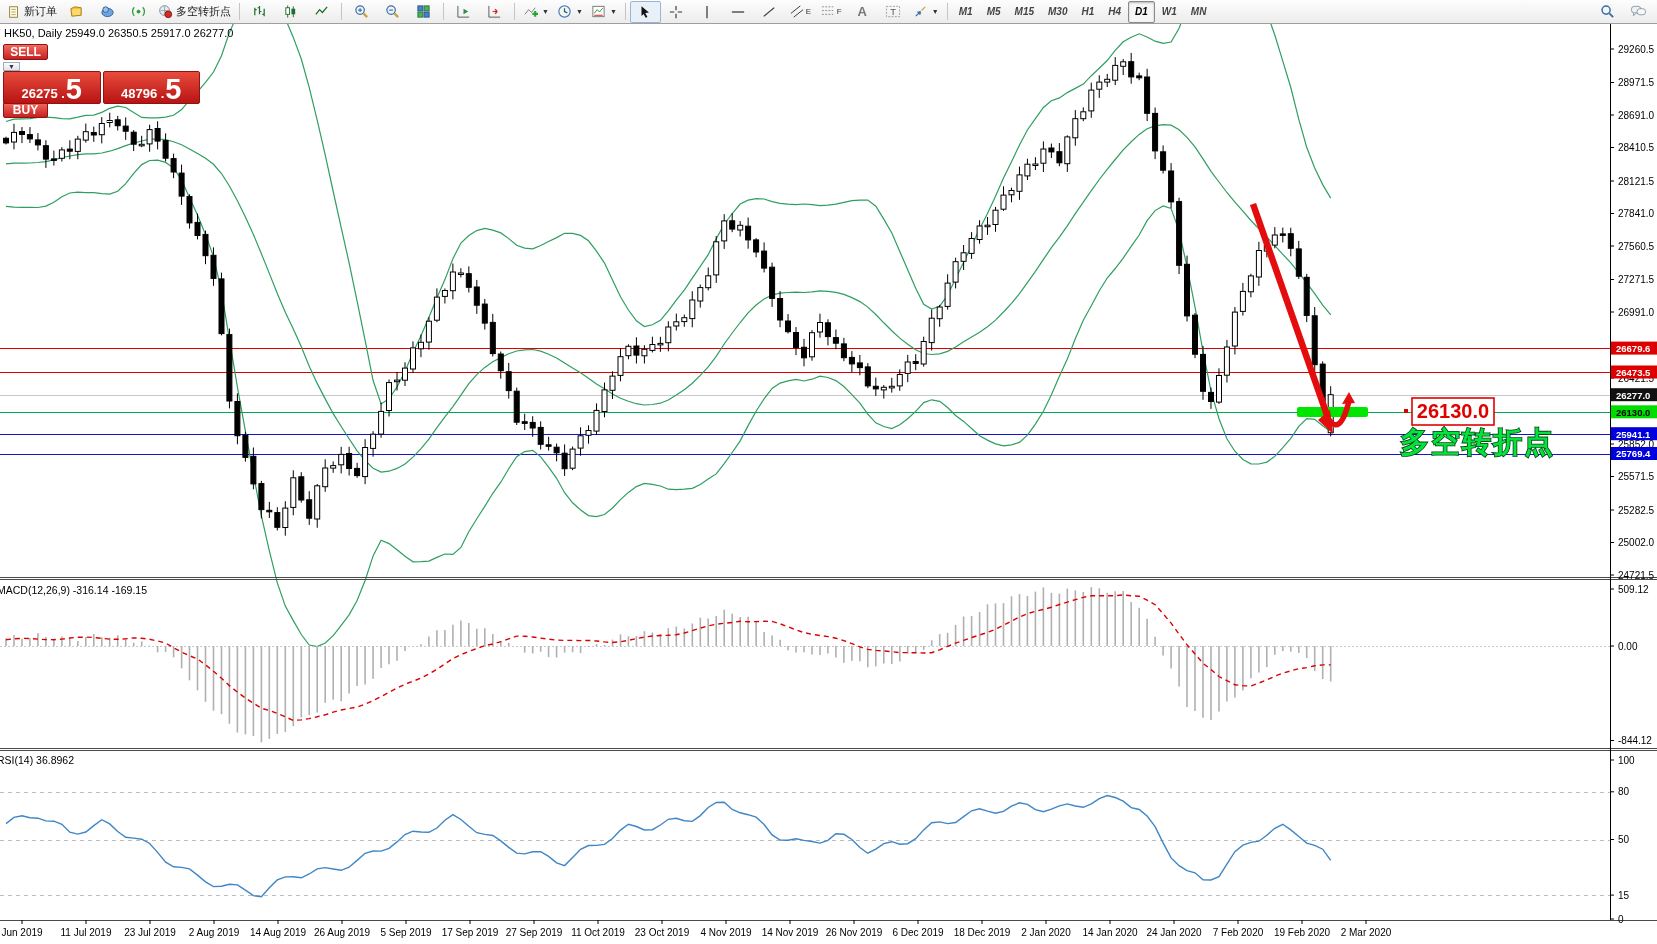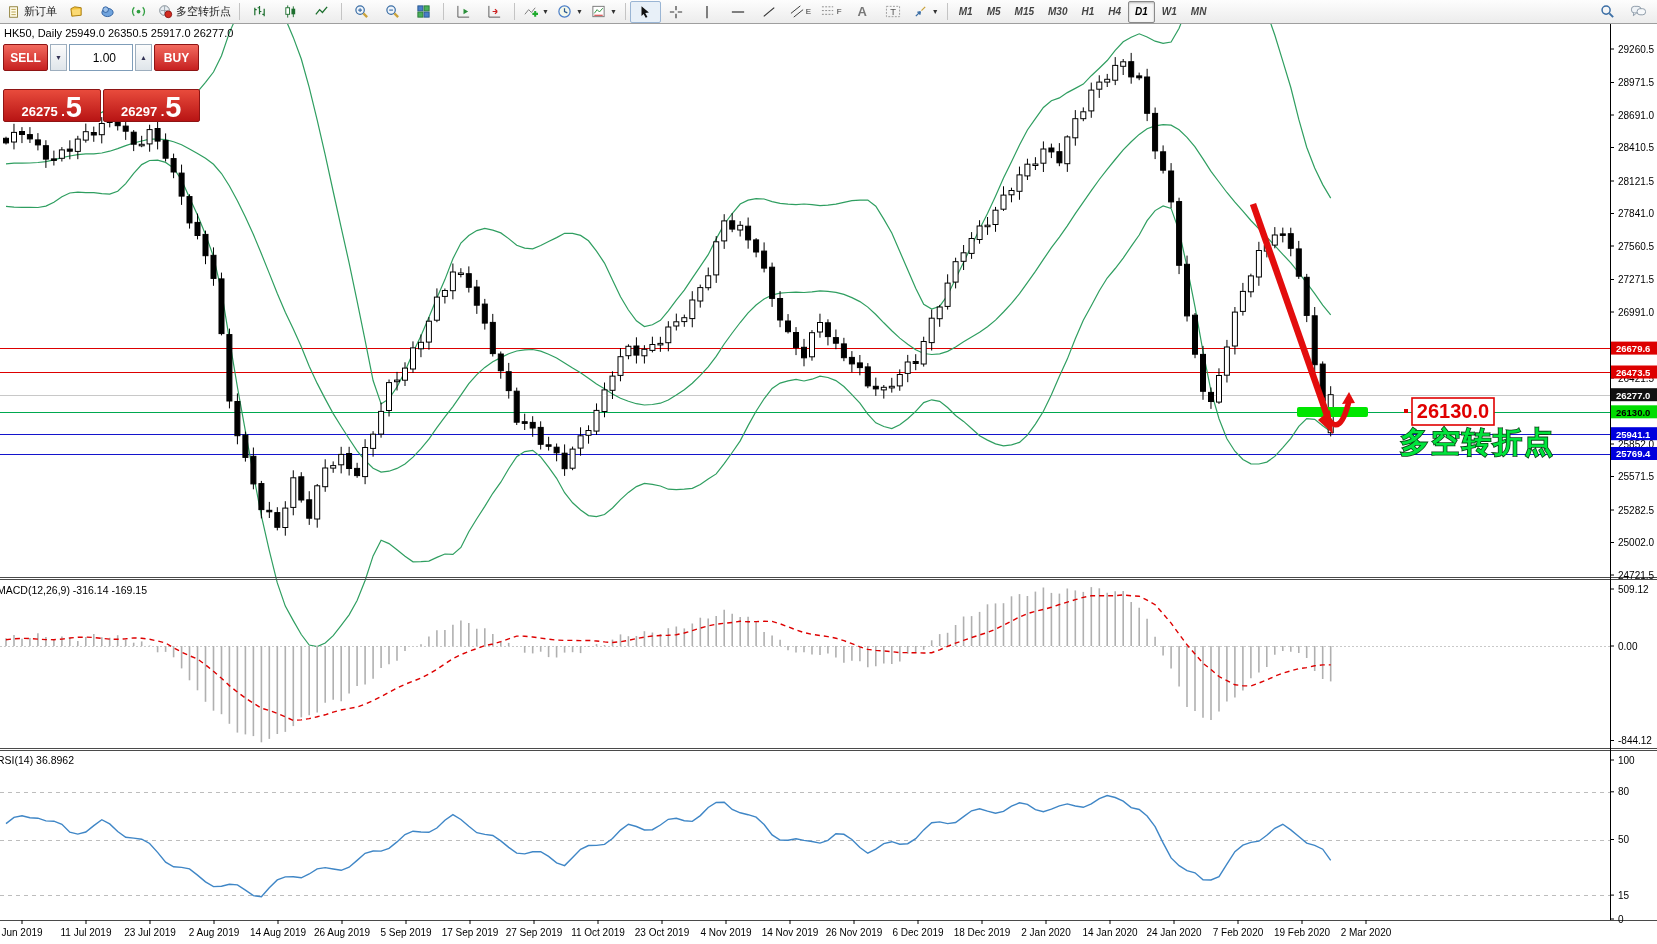--- a/index.html
+++ b/index.html
@@ -21,29 +21,29 @@
   
   #chart-svg{position:absolute;left:0;top:0;z-index:1;}
   .axtxt{font-size:10px;fill:#000;}
   .tagtxt{font-size:9.5px;font-weight:bold;}
   .datetxt{font-size:10px;fill:#000;text-anchor:middle;}
   .indlabel{font-size:10.5px;fill:#000;}
   
   .chart-title{position:absolute;left:4px;top:27px;font-size:11px;color:#000;z-index:5;}
   
   .quote{position:absolute;left:3px;top:44px;width:197px;z-index:20;font-family:"Liberation Sans",sans-serif;}
-  .qrow1{display:flex;height:27px;gap:2px;}
+  .qrow1{display:flex;height:27px;gap:2px;flex-direction:column;}
   .qbtn{width:45px;box-sizing:border-box;border:1px solid #8e1414;border-radius:2px;
     background:linear-gradient(#f26a5e,#c62020);color:#fff;font-size:12px;font-weight:bold;
     display:flex;align-items:center;justify-content:center;}
   .spin{width:17px;box-sizing:border-box;border:1px solid #9daebe;background:linear-gradient(#fcfcfc,#dfe5ea);
     display:flex;align-items:center;justify-content:center;font-size:7px;color:#335;}
   .vol{width:64px;box-sizing:border-box;border:1px solid #7f9db9;background:#fff;font-size:12px;color:#000;
     display:flex;align-items:center;justify-content:flex-end;padding-right:16px;}
-  .qrow2{display:flex;gap:2px;margin-top:18px;height:33px;}
+  .qrow2{display:flex;gap:2px;margin-top:0;height:33px;}
   .qprice{flex:1;box-sizing:border-box;border:1px solid #8e1414;border-radius:2px;
     background:linear-gradient(#e84b3c,#b81414);color:#fff;display:flex;align-items:flex-end;justify-content:center;
     padding-bottom:2px;}
   .qmain{font-size:13px;font-weight:bold;line-height:14px;}
   .qbig{font-size:29px;font-weight:bold;line-height:24px;margin-left:1px;}
 </style>
 </head>
 <body>
 
 <div id="root">
@@ -905,18 +905,18 @@
       <div class="vol">1.00</div>
       <div class="spin">▲</div>
       <div class="qbtn">BUY</div>
     </div>
     <div class="qrow2">
       <div class="qprice" title="">
         <span class="qmain">26275 .</span>
         <span class="qbig">5</span>
       </div>
       <div class="qprice">
-        <span class="qmain">26297 .</span>
+        <span class="qmain">48796 .</span>
         <span class="qbig">5</span>
       </div>
     </div>
   </div>
 </div>
 
 </body></html>

